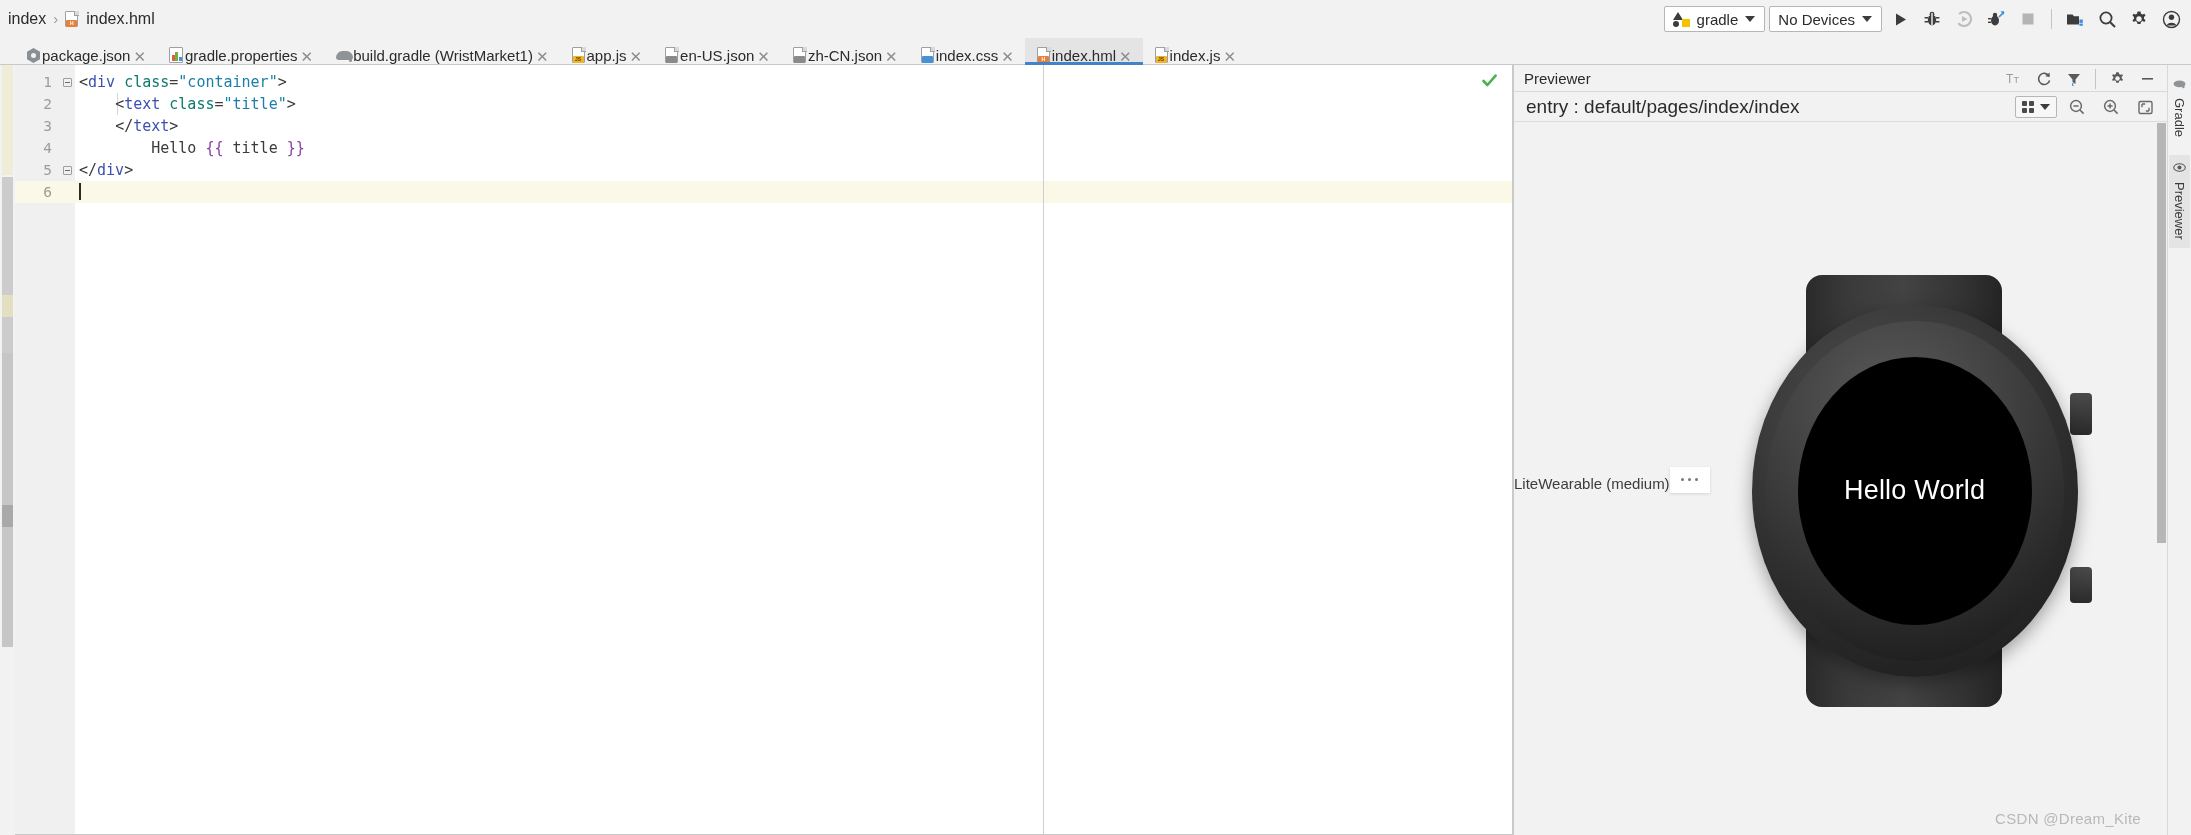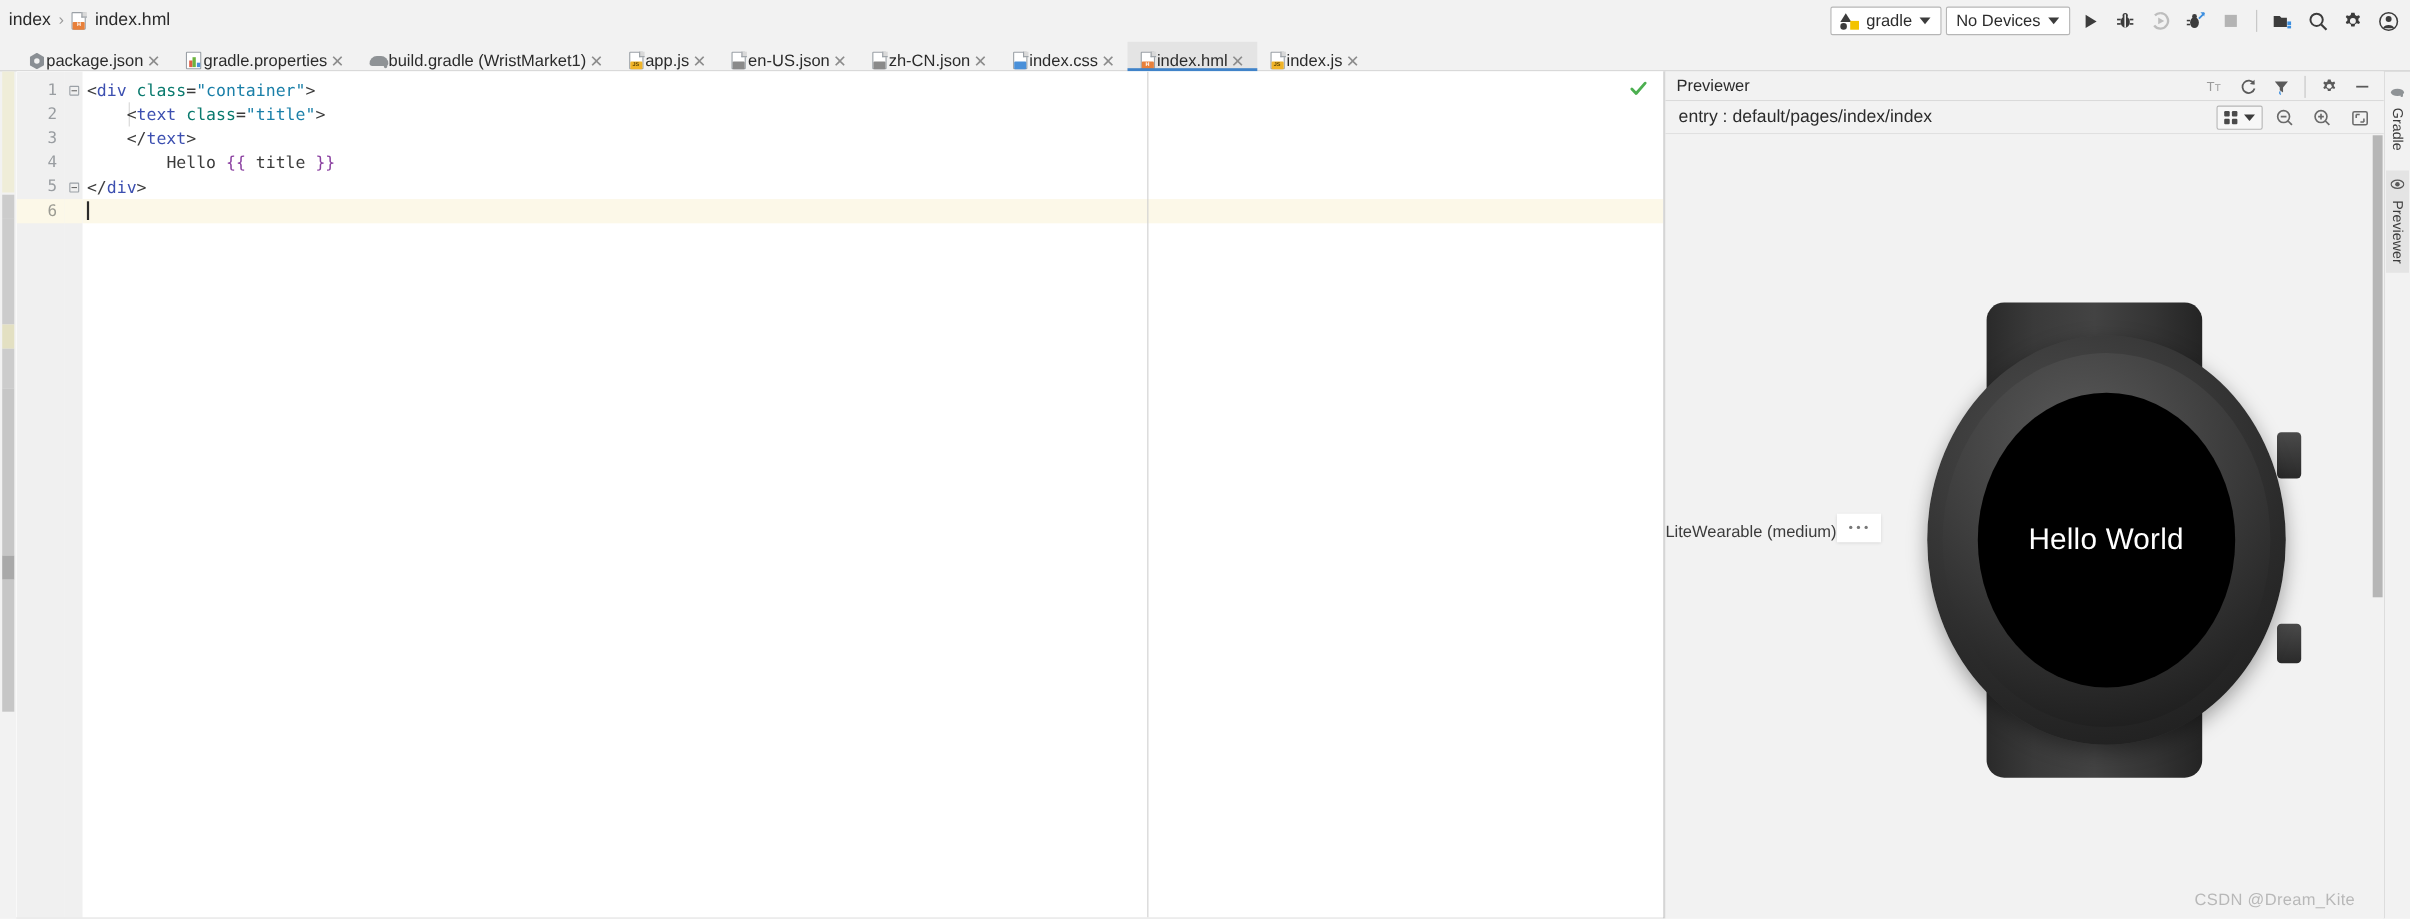--- a/index.html
+++ b/index.html
@@ -354,21 +354,21 @@
   .pv-head-actions {
     position: absolute;
     right: 6px; top: 0; height: 27px;
     display: flex; align-items: center; gap: 2px;
   }
   .pv-path {
     height: 30px; min-height: 30px;
     display: flex;
     align-items: center;
     padding-left: 12px;
-    font-size: 16px;
+    font-size: 19px;
     color: #2b2b2b;
     position: relative;
     background: #f2f2f2;
     border-bottom: 1px solid #dedede;
   }
   .pv-path-actions {
     position: absolute; right: 8px; top: 0; height: 30px;
     display: flex; align-items: center; gap: 6px;
   }
   .grid-combo {

